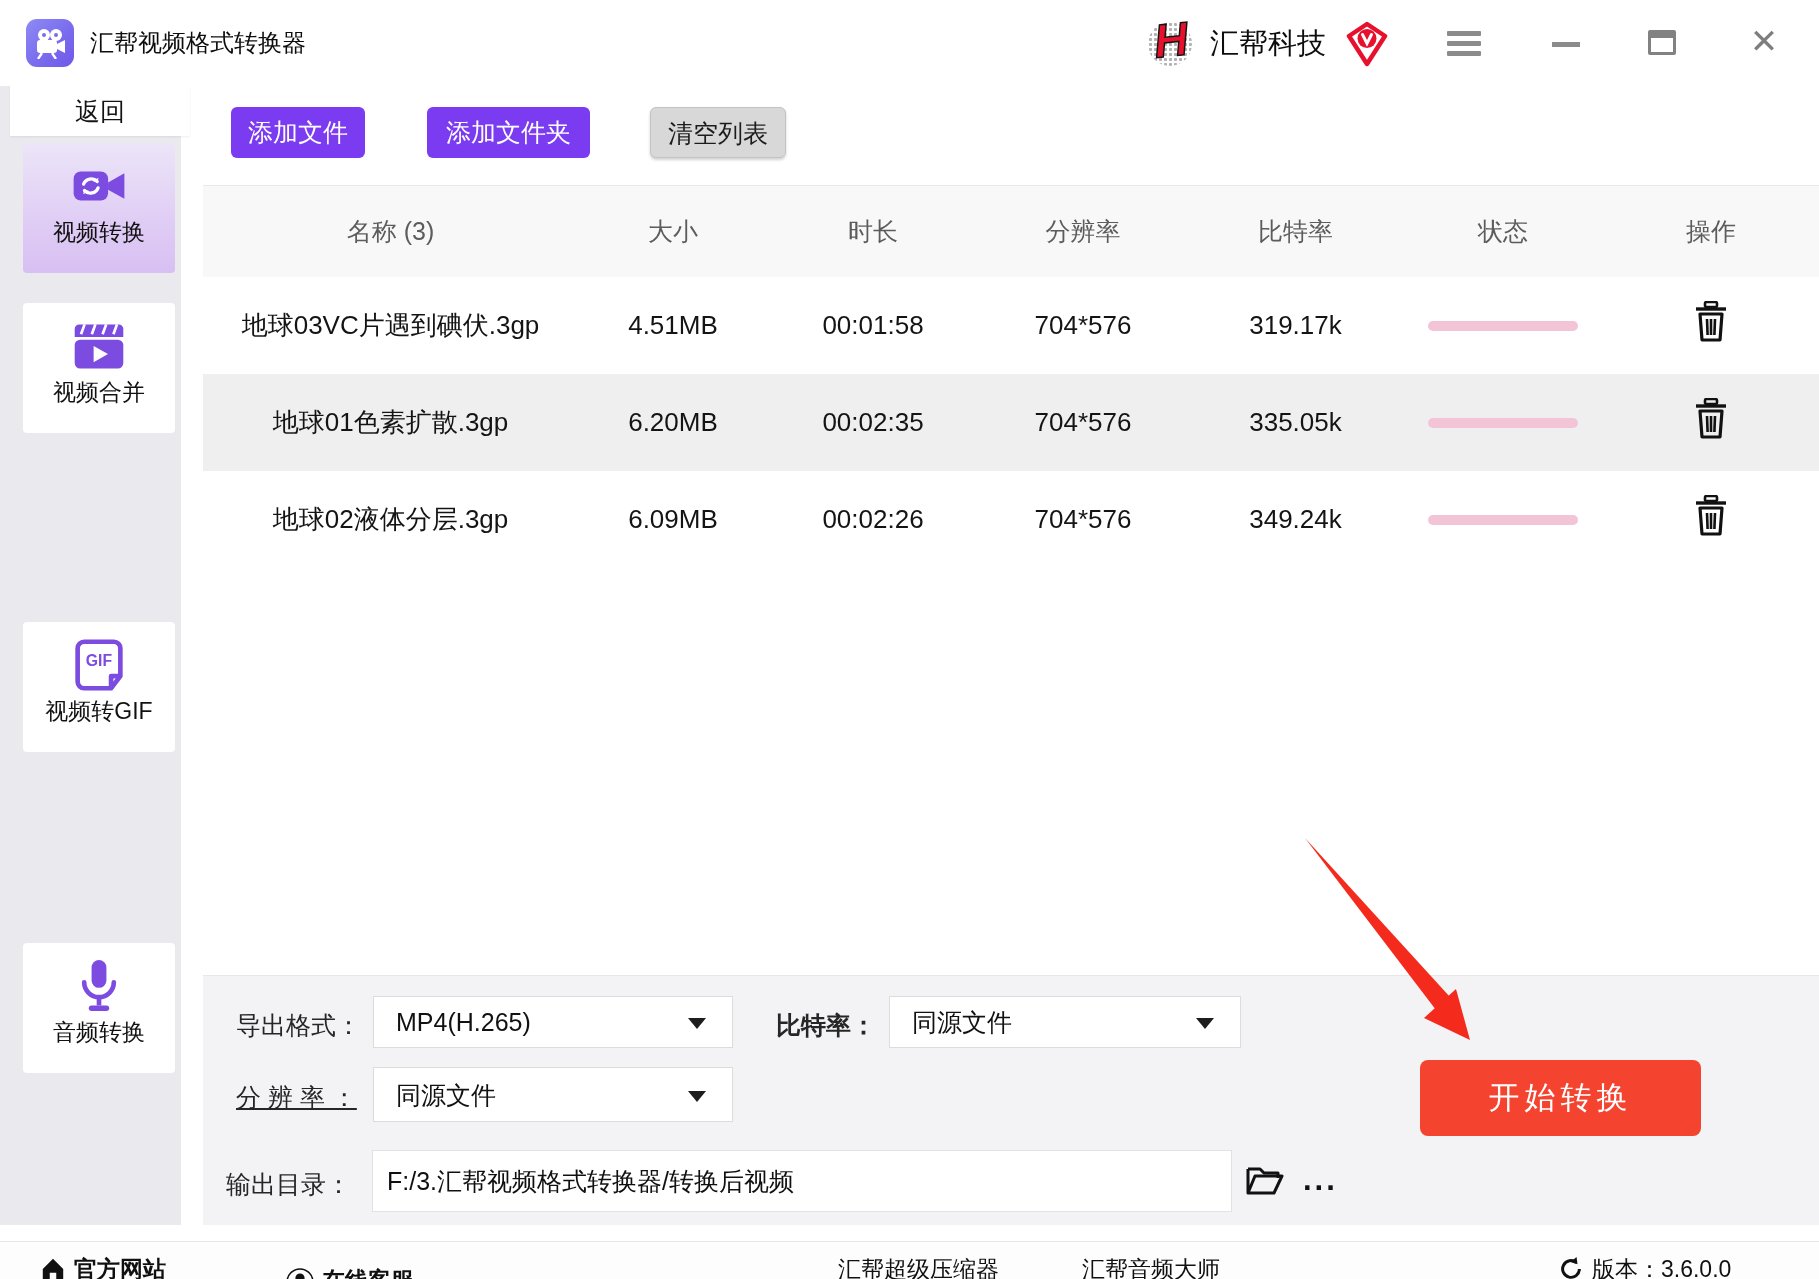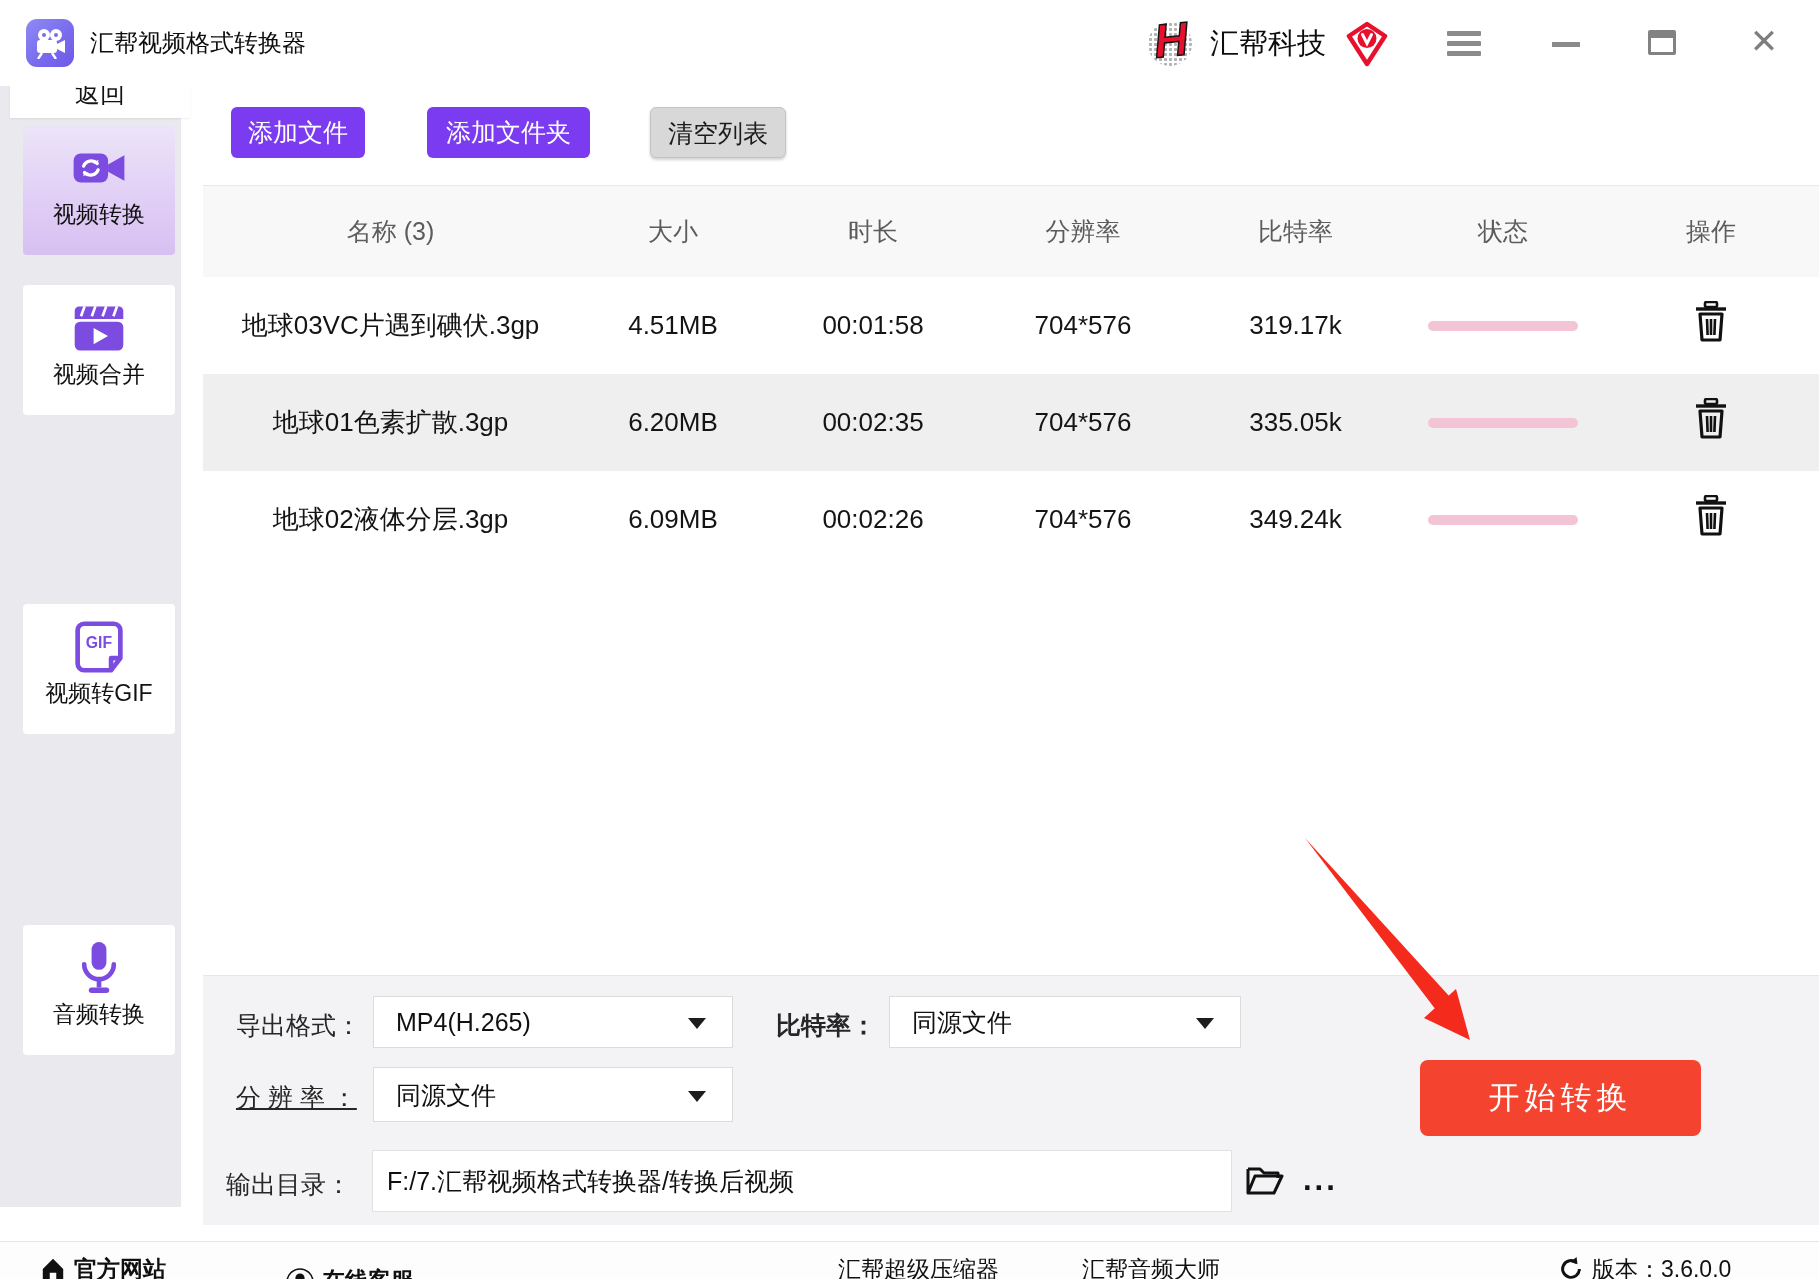--- a/index.html
+++ b/index.html
@@ -22,21 +22,21 @@
   .vip-icon { position:absolute; left:1344px; top:21px; width:46px; height:46px; }
   .menu-btn { position:absolute; left:1440px; top:0; width:48px; height:86px; cursor:pointer; }
   .menu-btn .bar { position:absolute; left:7px; width:34px; height:5px; background:#8b8b8b; border-radius:1px; }
   .min-btn { position:absolute; left:1545px; top:0; width:42px; height:86px; }
   .min-btn .bar { position:absolute; left:7px; top:42px; width:28px; height:5px; background:#8b8b8b; }
   .max-btn { position:absolute; left:1641px; top:0; width:42px; height:86px; }
   .max-btn .box { position:absolute; left:7px; top:30px; width:28px; height:25px; border:3px solid #828282; border-top-width:8px; border-radius:2px; }
   .close-btn { position:absolute; left:1742px; top:0; width:44px; height:86px; font-size:34px; color:#7e7e7e; text-align:center; line-height:82px; }
 
   
-  .sidebar { position:absolute; left:0; top:68px; width:181px; height:1139px; background:#e9e9ee;padding-left:21px; }
+  .sidebar { position:absolute; left:0; top:86px; width:181px; height:1139px; background:#e9e9ee;padding-left:21px; }
   .back-btn { position:absolute; left:10px; top:0px; width:180px; height:50px; background:#fff; text-align:center;
               line-height:50px; font-size:25px; color:#131313; box-shadow:0 1px 2px rgba(0,0,0,.07); cursor:pointer; }
   .side-tile { position:absolute; left:23px; width:152px; height:130px; background:#fff; border-radius:4px;
                display:flex; flex-direction:column; align-items:center; cursor:pointer; }
   .side-tile.active { background:linear-gradient(180deg,#ece5f8 0%,#e0cdf5 60%,#d7c0f2 100%); }
   .side-tile .ticon { margin-top:14px; height:58px; display:flex; align-items:center; justify-content:center; }
   .side-tile .tlabel { margin-top:2px; font-size:23px; color:#111; }
 
   
   .content { position:absolute; left:203px; top:86px; width:1616px; height:1139px; background:#fff; }
@@ -283,21 +283,21 @@
           <span class="caret"></span>
       </div>
 
       <div class="slabel" id="lbl-resolution">分 辨 率 ：</div>
       <div class="sel" id="sel-resolution">
         <span class="val">同源文件</span>
           <span class="caret"></span>
       </div>
 
       <div class="slabel" id="lbl-outdir">输出目录：</div>
-      <div class="outdir">F:/7.汇帮视频格式转换器/转换后视频</div>
+      <div class="outdir">F:/3.汇帮视频格式转换器/转换后视频</div>
       <div class="folder-btn">
         <svg width="40" height="36" viewBox="0 0 40 36">
           <path d="M3 7 h12 l4 4 h14 v5" fill="none" stroke="#111" stroke-width="3" stroke-linejoin="round"></path>
           <path d="M3 7 V31 H29 L37 14 H10 L3 31" fill="none" stroke="#111" stroke-width="3" stroke-linejoin="round"></path>
         </svg>
       </div>
       <div class="dots-btn">...</div>
 
       <button class="start-btn">开始转换</button>
     </div>

